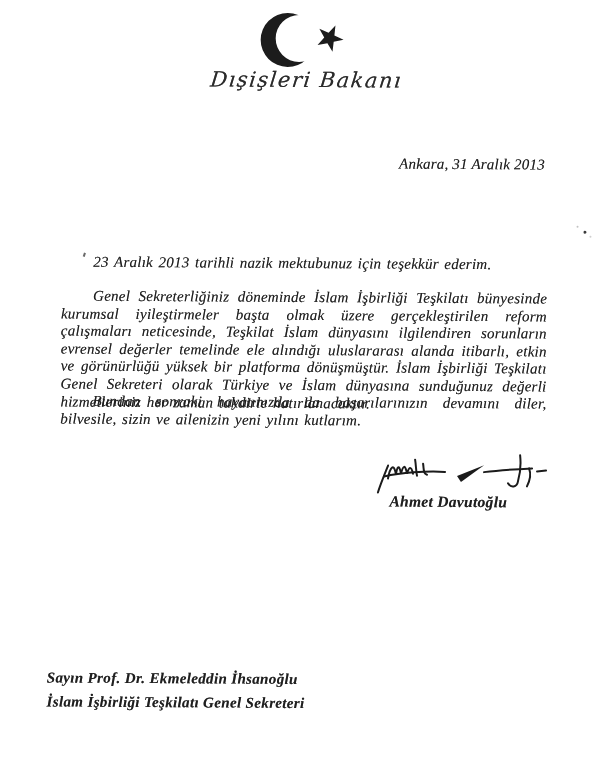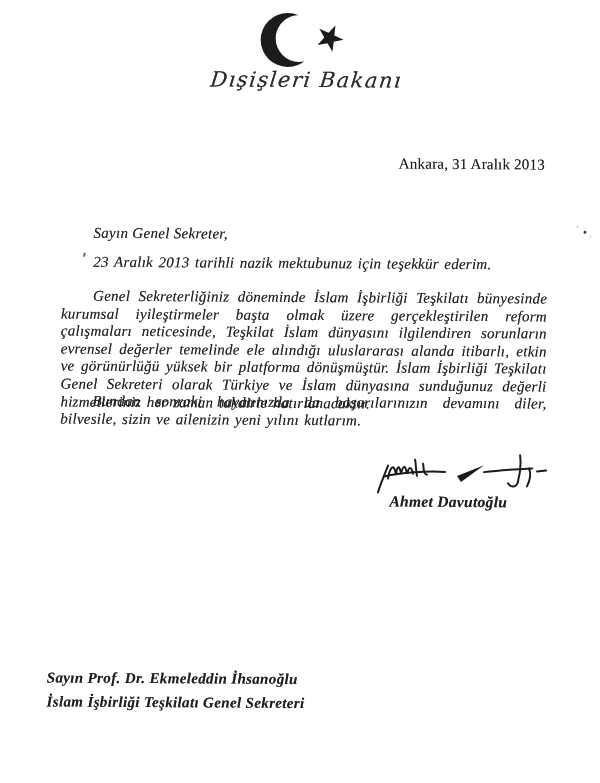--- a/index.html
+++ b/index.html
@@ -30,21 +30,21 @@
     font-family:"DejaVu Serif", serif;
     font-style:italic;
     font-size:21px;
     letter-spacing:1.5px;
     color:#2b2b2b;
     transform:skewX(-6deg);
   }
   
   .dateline{
     position:absolute;right:56px;top:155px;
-    font-size:15px;
+    font-style:italic;font-size:15px;
     letter-spacing:0.2px;
     margin-left:21px;
   }
   
   .salutation{
     position:absolute;left:93px;top:226px;
     font-style:italic;font-size:15px;
     letter-spacing:0.3px;
   }
   .para{
@@ -96,21 +96,20 @@
       <circle cx="30" cy="30" r="27" fill="#1c1c1c"></circle>
       <circle cx="41.5" cy="28.5" r="23.5" fill="#ffffff"></circle>
       <polygon transform="rotate(24 72 28)" fill="#1c1c1c" points="72,14 68.8,23.6 58.7,23.7 66.8,29.7 63.8,39.3 72,33.5 80.2,39.3 77.2,29.7 85.3,23.7 75.2,23.6">
       </polygon>
     </svg>
 
     <div class="sender-title ink">Dışişleri Bakanı</div>
 
     <div class="dateline ink">Ankara, 31 Aralık 2013</div>
 
-    <div class="salutation ink">Sayın Genel Sekreter,</div>
 
     <div class="para p0 ink">23 Aralık 2013 tarihli nazik mektubunuz için teşekkür ederim.</div>
     <div class="para p1 ink">Genel Sekreterliğiniz döneminde İslam İşbirliği Teşkilatı bünyesinde kurumsal iyileştirmeler başta olmak üzere gerçekleştirilen reform çalışmaları neticesinde, Teşkilat İslam dünyasını ilgilendiren sorunların evrensel değerler temelinde ele alındığı uluslararası alanda itibarlı, etkin ve görünürlüğü yüksek bir platforma dönüşmüştür. İslam İşbirliği Teşkilatı Genel Sekreteri olarak Türkiye ve İslam dünyasına sunduğunuz değerli hizmetleriniz her zaman takdirle hatırlanacaktır.</div>
     <div class="para p2 ink">Bundan sonraki hayatınızda da başarılarınızın devamını diler, bilvesile, sizin ve ailenizin yeni yılını kutlarım.</div>
 
     <svg class="signature-svg" viewBox="0 0 176 44" aria-hidden="true">
       <g fill="none" stroke="#1b1b1b" stroke-width="2" stroke-linecap="round">
         <path d="M7,41 C9,34 13,24 17,14"></path>
         <path d="M17,27 C19,15 23,11 25,23 C26,15 28,12 30,22 C32,14 34,12 36,22 C38,15 40,14 42,22"></path>
         <path d="M44,8 C45,14 45,20 46,24"></path>

